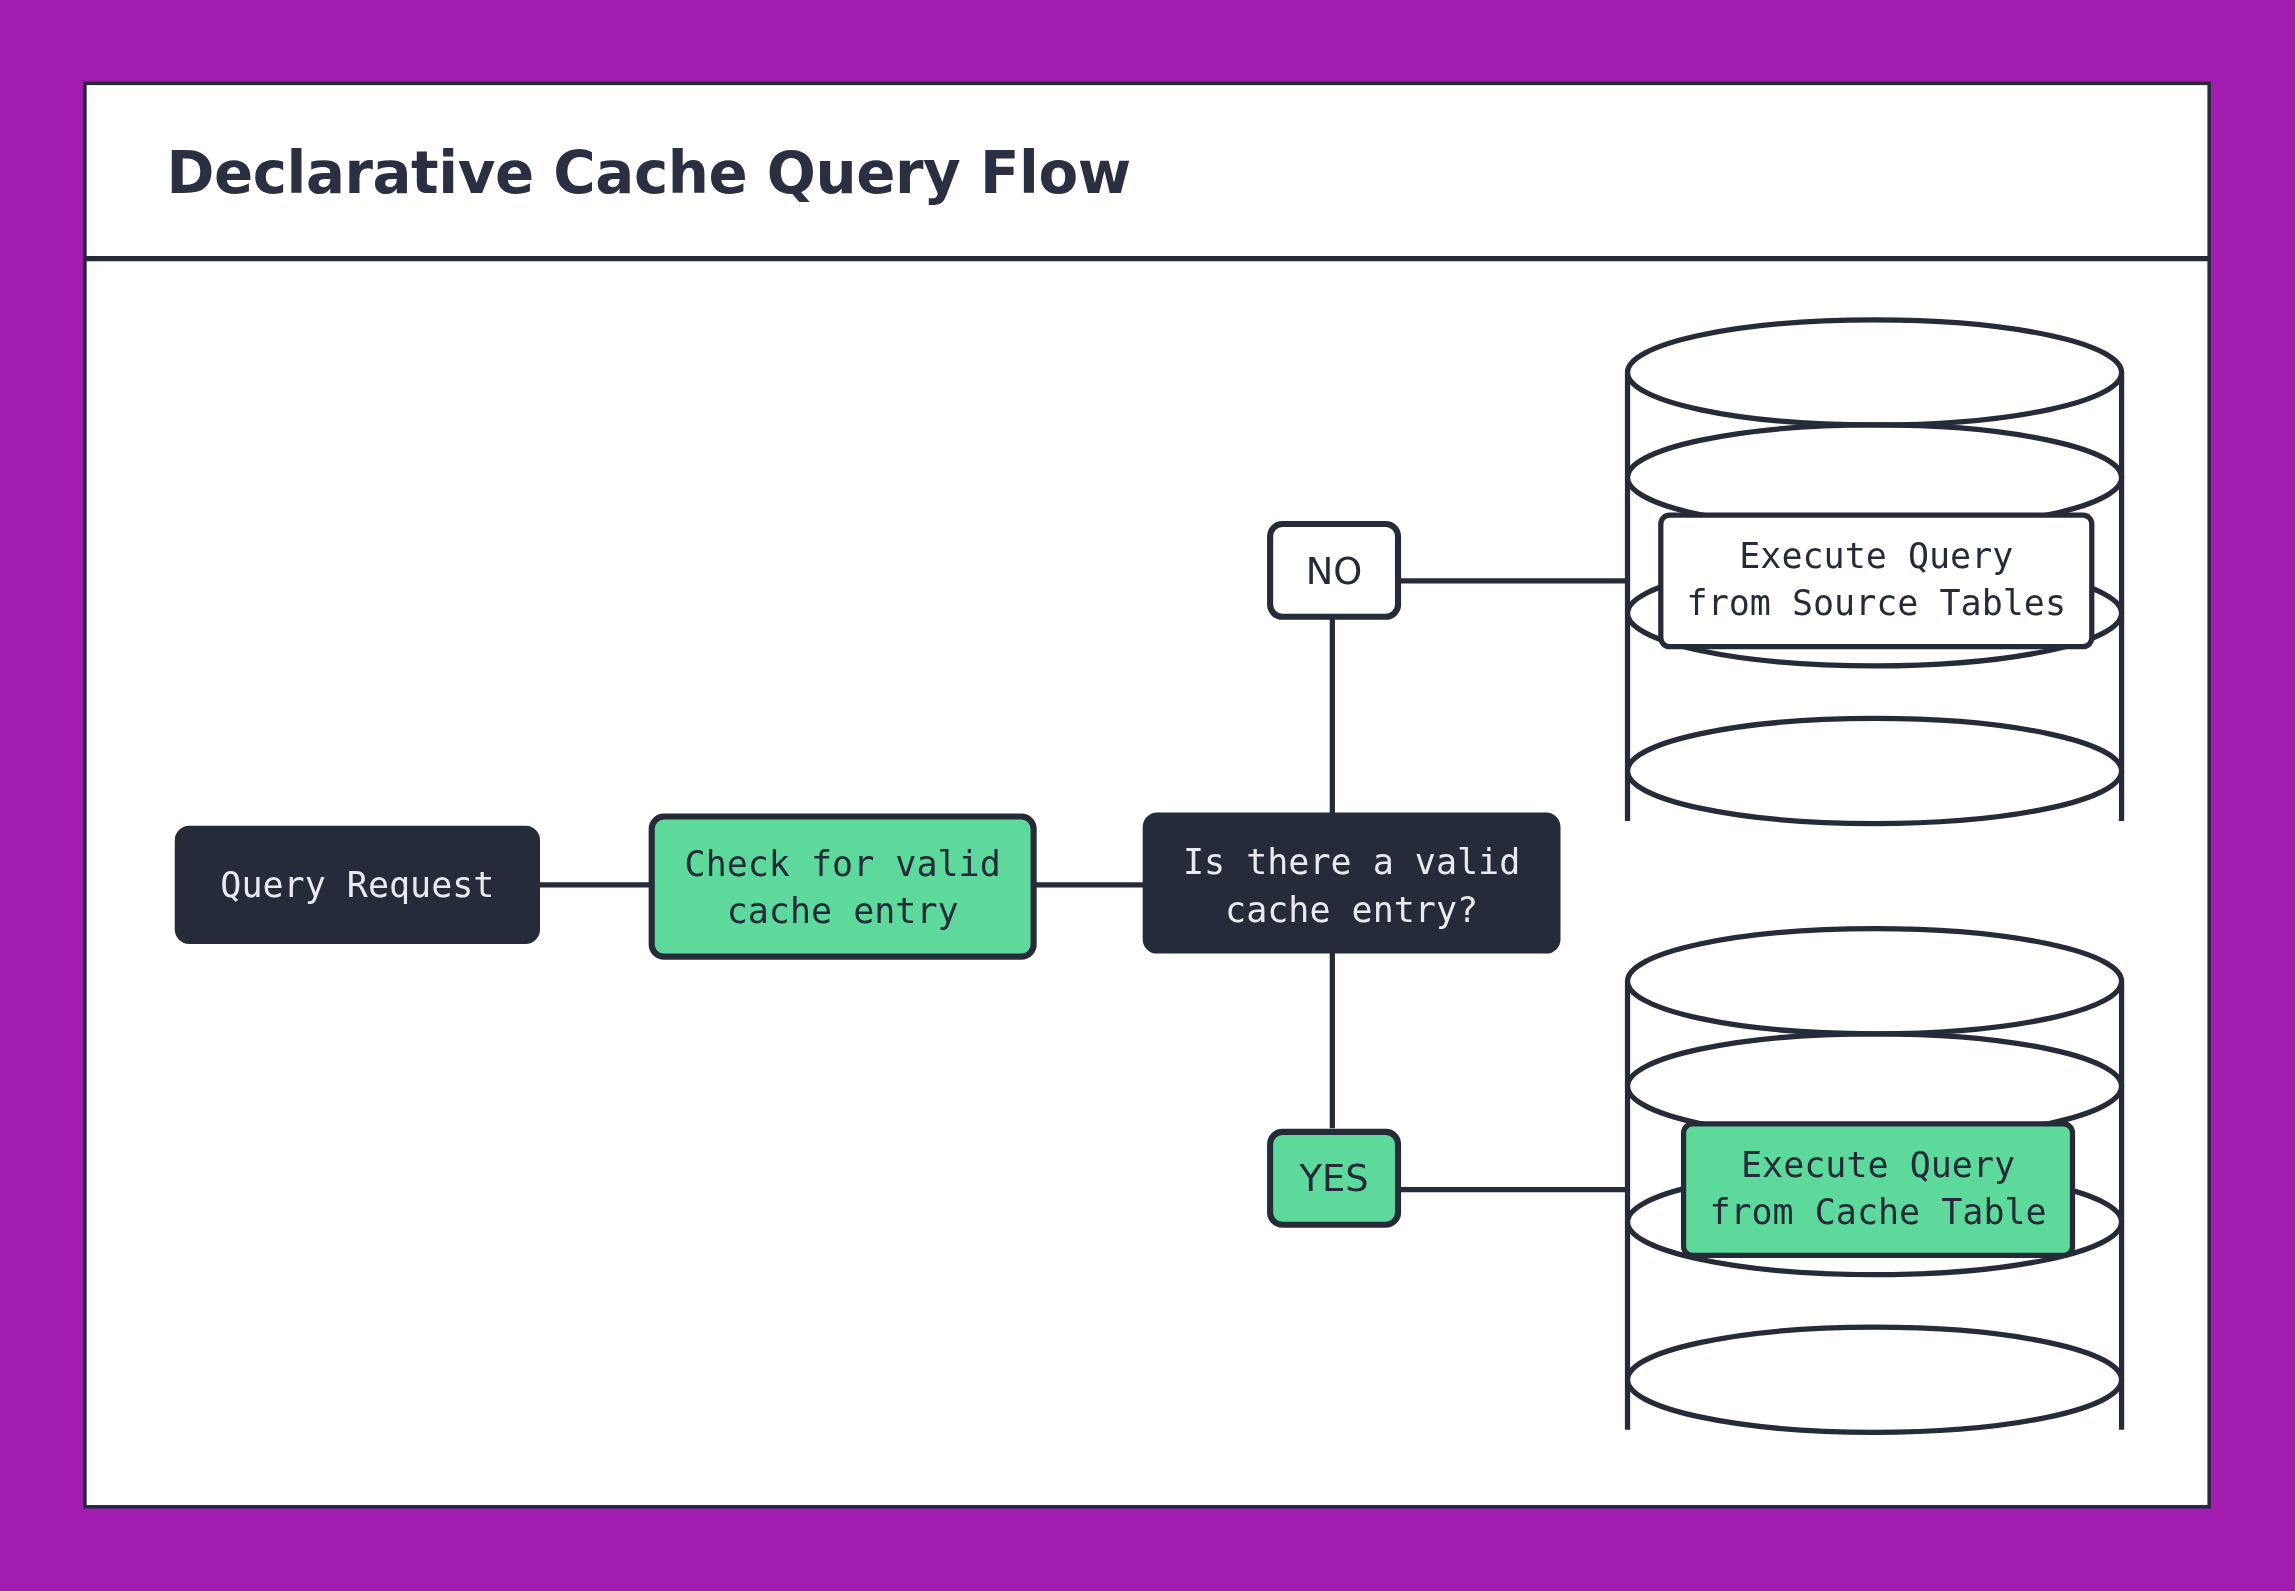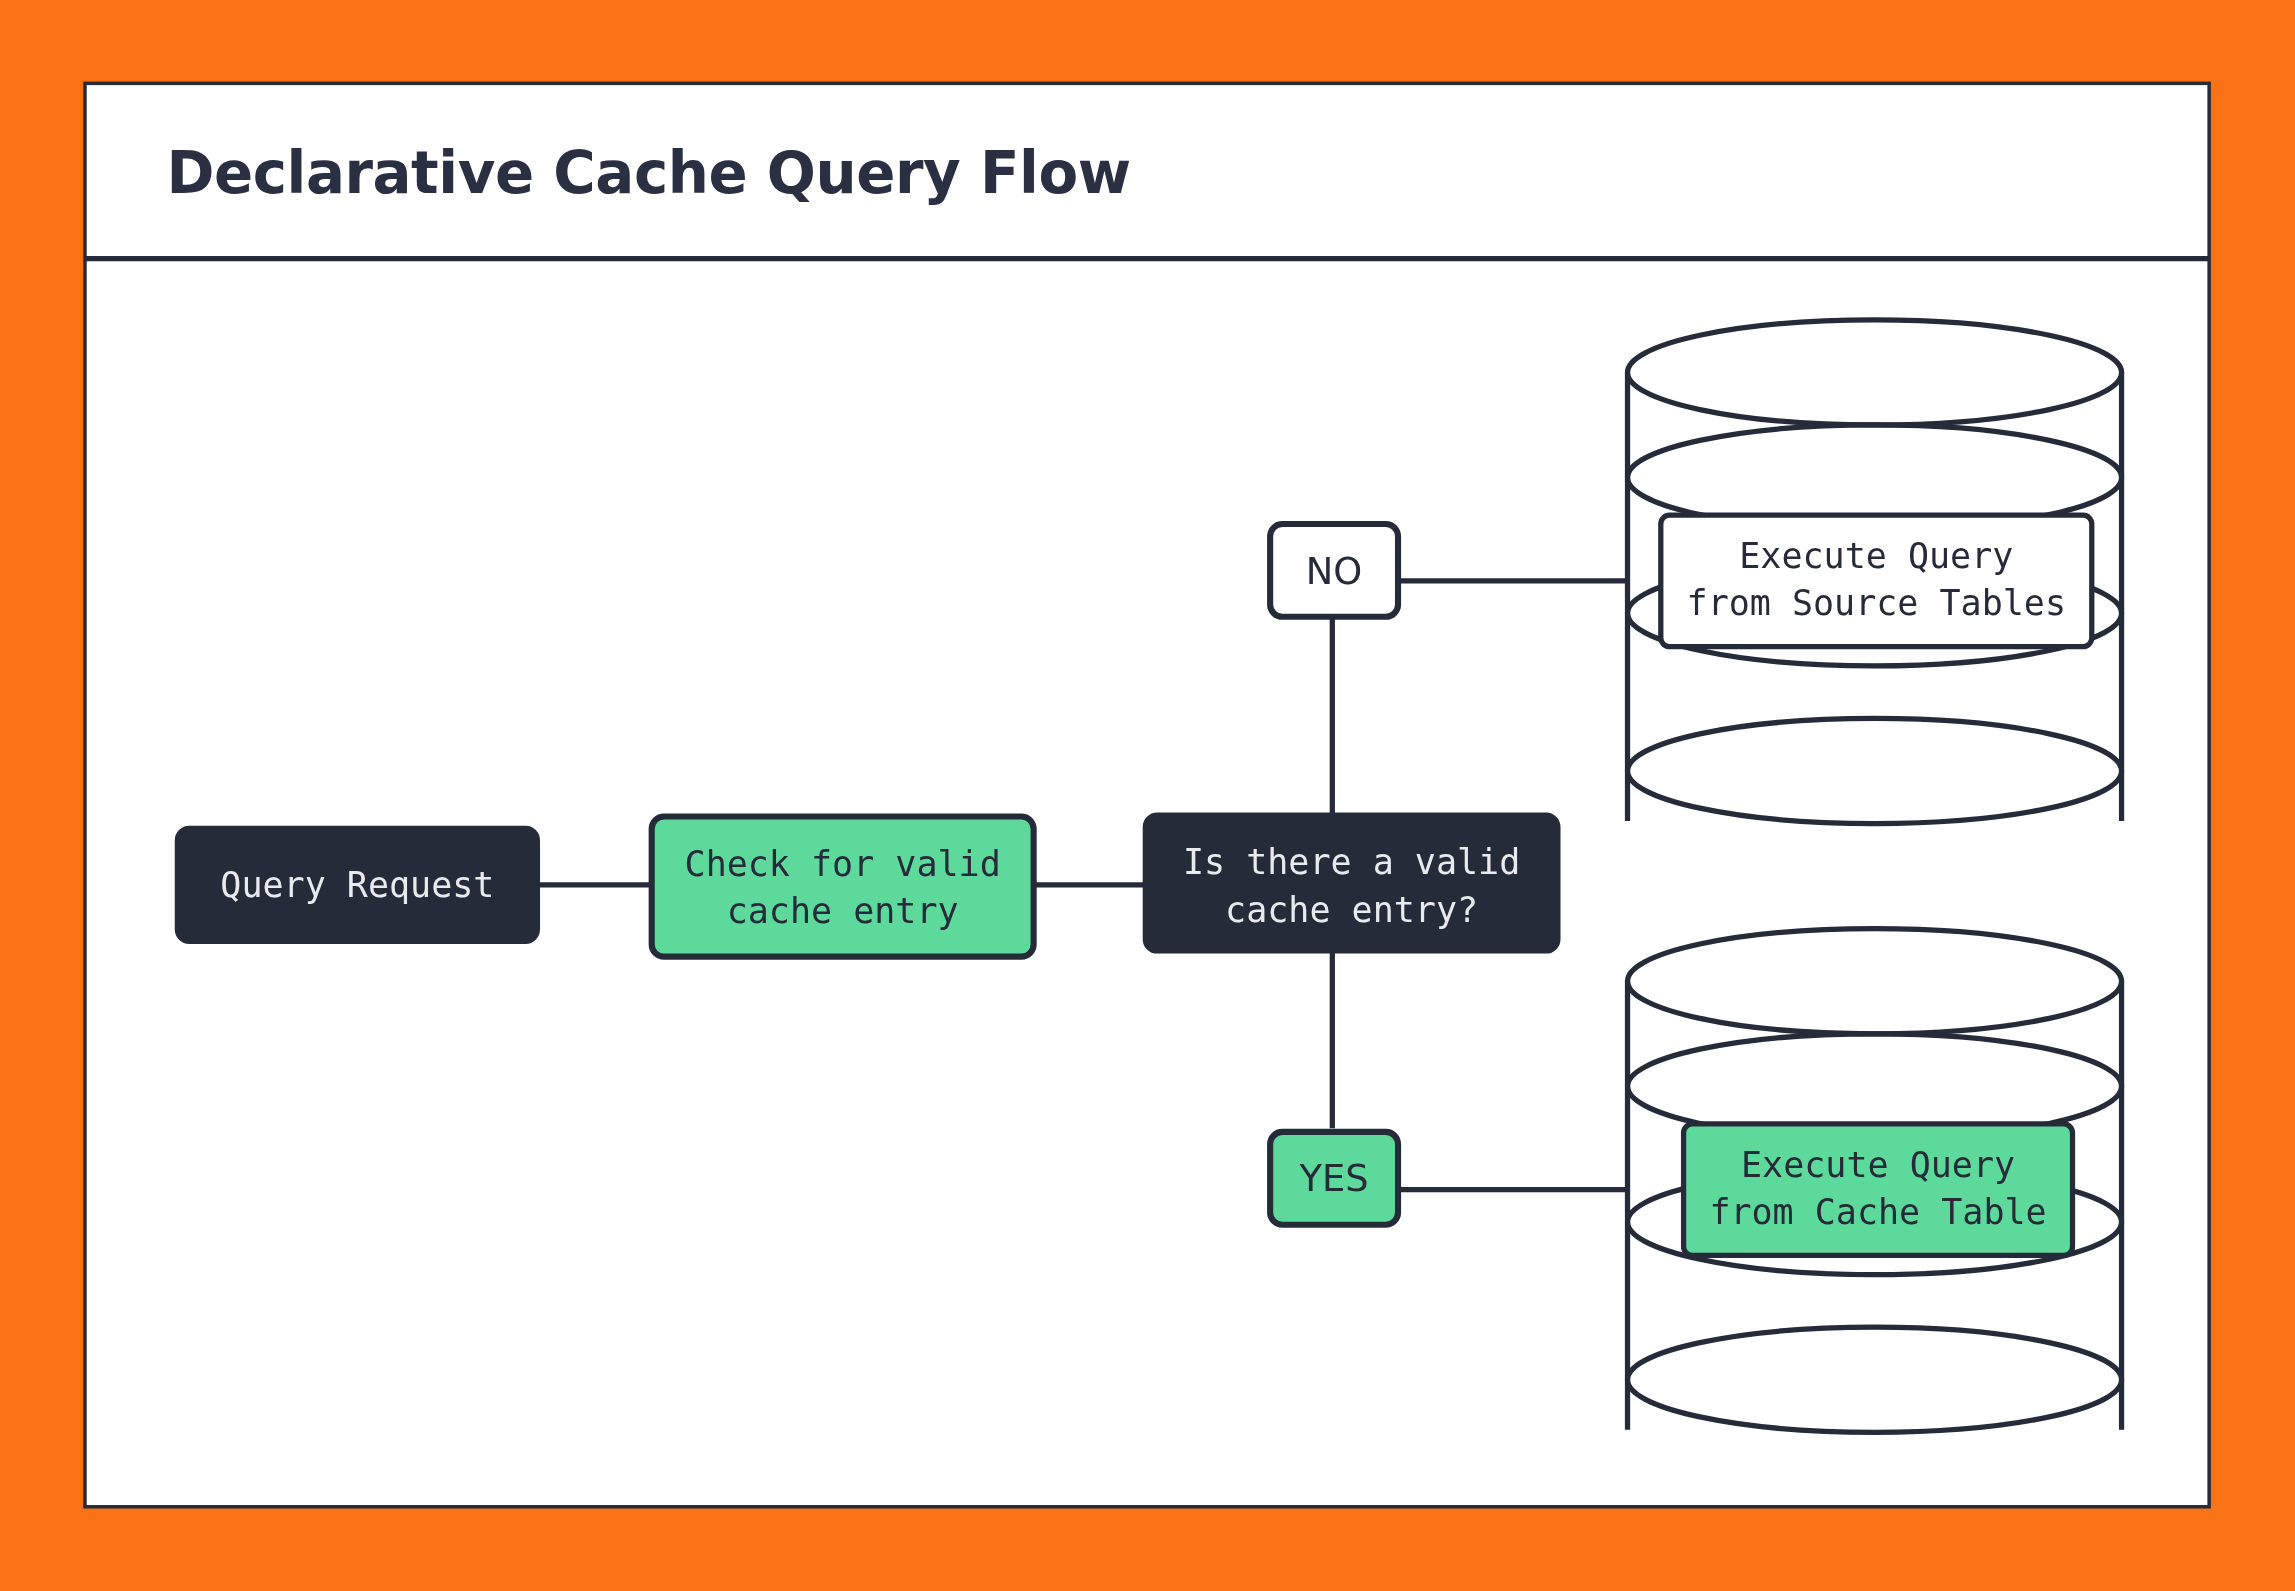--- a/index.html
+++ b/index.html
@@ -10,21 +10,21 @@
   body {
     width: 2295px;
     height: 1591px;
     font-family: "Liberation Sans", sans-serif;
     overflow: hidden;
   }
   #stage {
     position: relative;
     width: 2295px;
     height: 1591px;
-    background: #f97316;
+    background: #a21caf;
   }
   svg#diagram {
     display: block;
     width: 2295px;
     height: 1591px;
   }
   .frame-rect {
     fill: #ffffff;
     stroke: #262B3A;
     stroke-width: 4;

